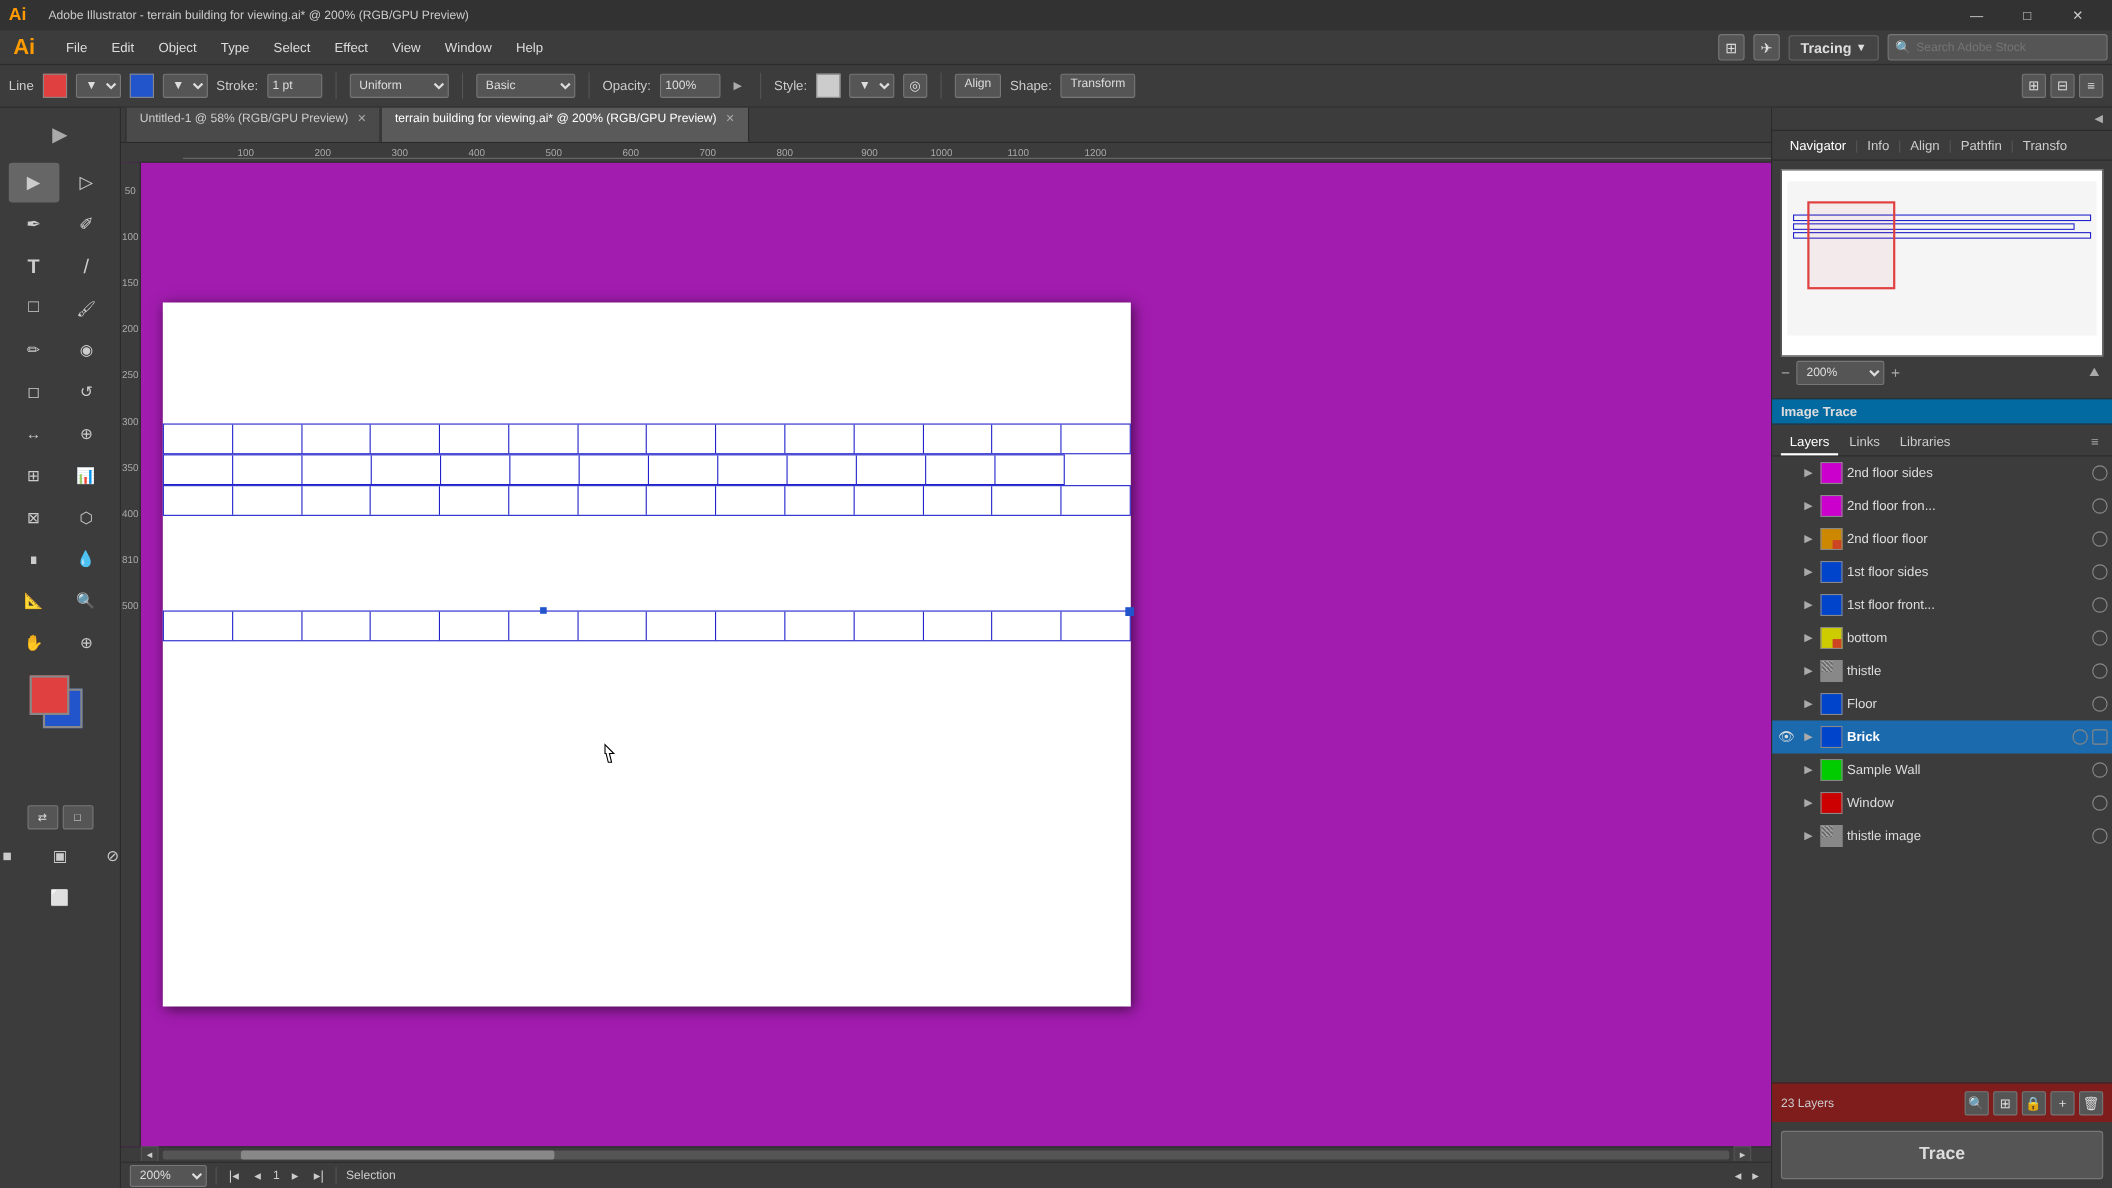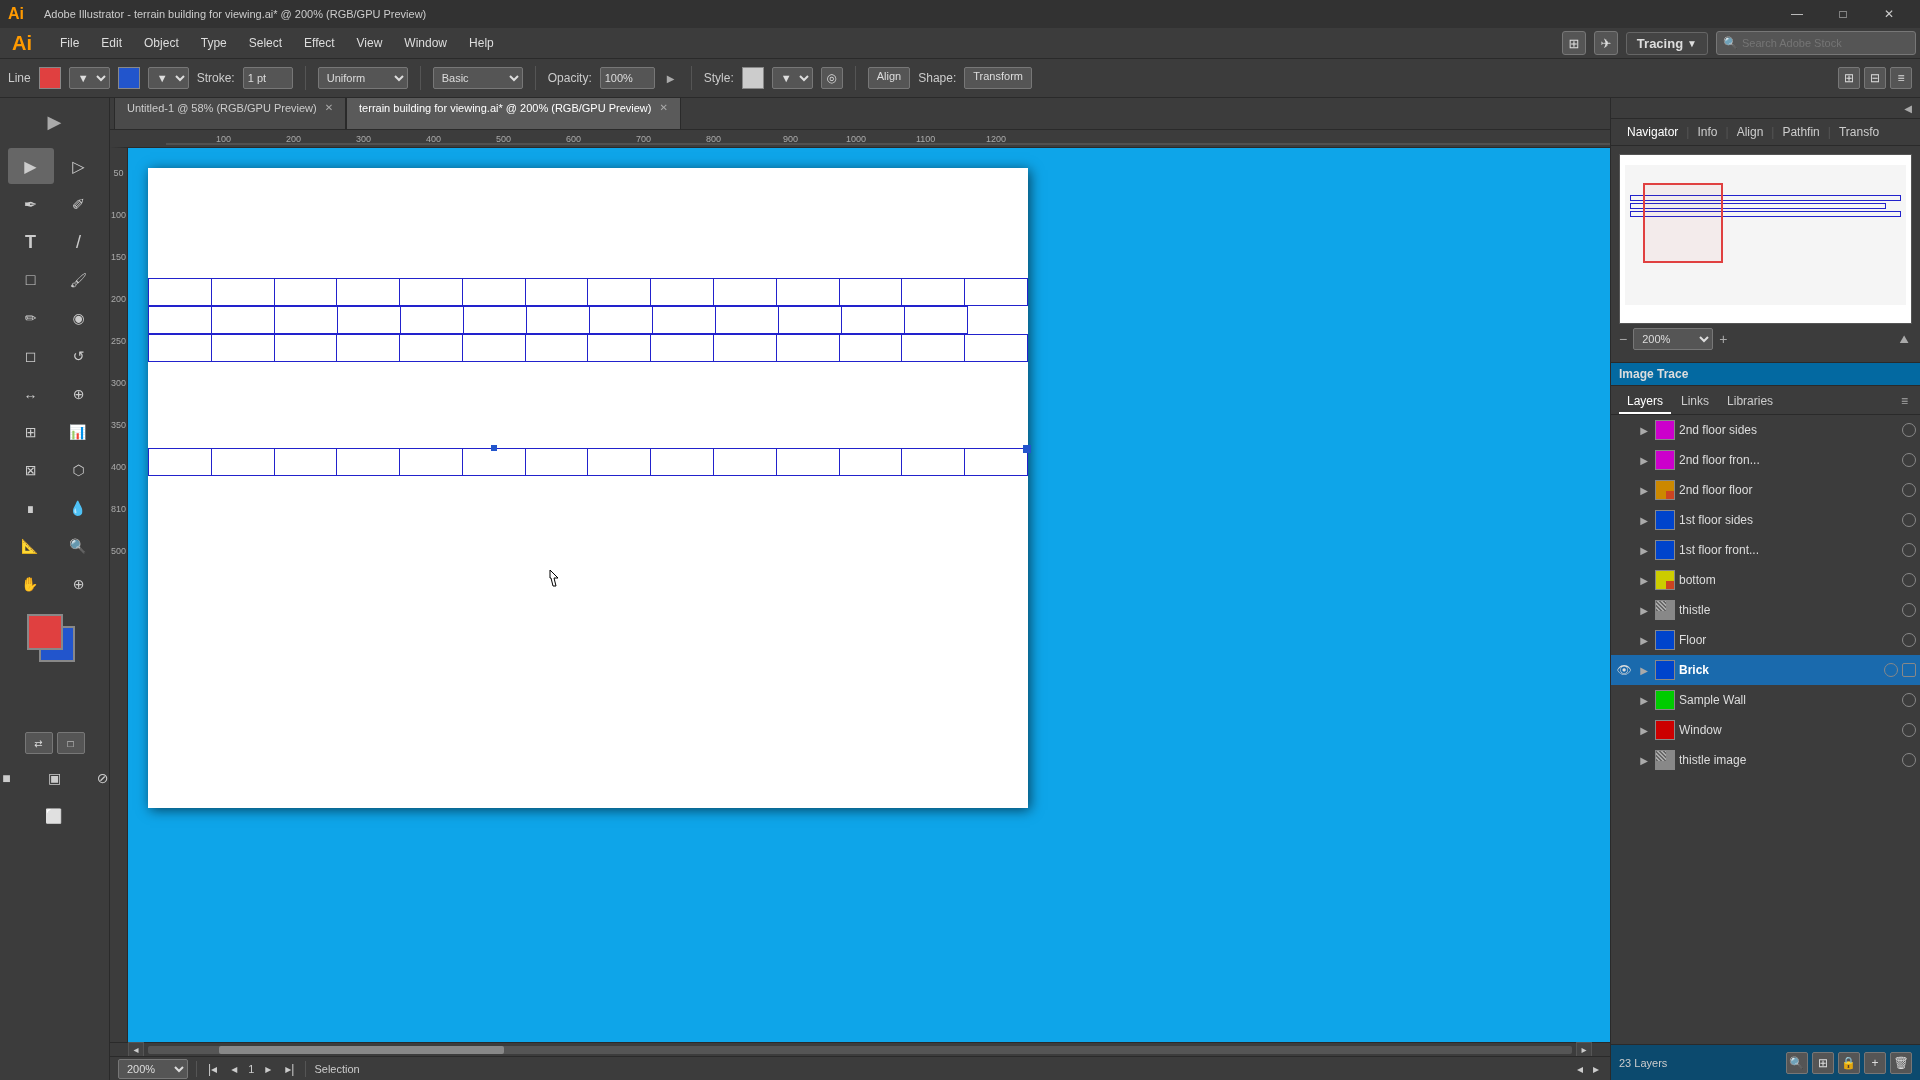--- a/index.html
+++ b/index.html
@@ -75,21 +75,21 @@
     #layers-panel { flex: 1; overflow-y: auto; }
     .layer-item { display: flex; align-items: center; height: 30px; padding: 0 4px; gap: 4px; cursor: pointer; }
     .layer-item.active { background: #1a6aad; }
     .layer-vis { width: 18px; height: 18px; display: flex; align-items: center; justify-content: center; font-size: 12px; color: #ccc; cursor: pointer; flex-shrink: 0; }
     .layer-arrow { width: 14px; height: 14px; display: flex; align-items: center; justify-content: center; font-size: 10px; color: #aaa; cursor: pointer; flex-shrink: 0; }
     .layer-color { width: 20px; height: 20px; border: 1px solid #888; flex-shrink: 0; }
     .layer-name { flex: 1; font-size: 12px; color: #ddd; overflow: hidden; text-overflow: ellipsis; white-space: nowrap; }
     .layer-vis-circle { width: 14px; height: 14px; border-radius: 50%; border: 1px solid #888; display: flex; align-items: center; justify-content: center; flex-shrink: 0; }
     .layer-lock { width: 14px; height: 14px; border-radius: 2px; border: 1.5px solid #888; background: #1a6aad; flex-shrink: 0; }
 
-    #panel-footer { height: 36px; background: #0c4a6e; border-top: 1px solid #2a2a2a; display: flex; align-items: center; padding: 16px 8px; gap: 8px; }
+    #panel-footer { height: 36px; background: #7f1d1d; border-top: 1px solid #2a2a2a; display: flex; align-items: center; padding: 16px 8px; gap: 8px; }
 
     
     #search-bar { background: #555; border: 1px solid #777; border-radius: 3px; display: flex; align-items: center; padding: 2px 6px; gap: 4px; height: 24px; width: 200px; }
     #search-bar input { background: transparent; border: none; color: #ddd; font-size: 11px; outline: none; width: 100%; }
 
     
     #bottom-scroll { height: 16px; background: #3c3c3c; display: flex; align-items: center; border-top: 1px solid #2a2a2a; }
     .scroll-arrow { width: 16px; height: 16px; font-size: 10px; color: #ccc; display: flex; align-items: center; justify-content: center; cursor: pointer; background: #444; border: 1px solid #555; }
     .scroll-bar { flex: 1; height: 8px; background: #555; margin: 0 2px; border-radius: 2px; }
     .scroll-thumb { width: 30%; height: 100%; background: #888; border-radius: 2px; }
@@ -277,21 +277,21 @@
           <span style="position:absolute;left:470px;">700</span>
           <span style="position:absolute;left:540px;">800</span>
           <span style="position:absolute;left:576px;margin-left:41px;">900</span>
           <span style="position:absolute;left:680px;">1000</span>
           <span style="position:absolute;left:750px;">1100</span>
           <span style="position:absolute;left:820px;">1200</span>
         </div>
       </div>
     </div>
 
-    <div id="canvas-container" style="position:relative; overflow:hidden; flex:1; background:#0ea5e9;">
+    <div id="canvas-container" style="position:relative; overflow:hidden; flex:1; background:#a21caf;align-items:center;">
 
       <div id="ruler-v" style="position:absolute;left:0;top:0;width:18px;bottom:0;background:#3c3c3c;border-right:1px solid #2a2a2a;z-index:10;overflow:hidden;">
         <div style="position:absolute;top:20px;left:0;right:0;display:flex;flex-direction:column;font-size:9px;color:#aaa;align-items:center;gap:32px;">
           <span>50</span>
             <span>100</span>
             <span>150</span>
             <span>200</span>
             <span>250</span>
             <span>300</span>
             <span>350</span>
@@ -581,15 +581,18 @@
         <div style="margin-left:auto;display:flex;gap:4px;">
           <div style="width:22px;height:22px;background:#555;border:1px solid #777;display:flex;align-items:center;justify-content:center;font-size:12px;color:#ddd;cursor:pointer;border-radius:2px;">🔍</div>
           <div style="width:22px;height:22px;background:#555;border:1px solid #777;display:flex;align-items:center;justify-content:center;font-size:12px;color:#ddd;cursor:pointer;border-radius:2px;">⊞</div>
           <div style="width:22px;height:22px;background:#555;border:1px solid #777;display:flex;align-items:center;justify-content:center;font-size:12px;color:#ddd;cursor:pointer;border-radius:2px;">🔒</div>
           <div style="width:22px;height:22px;background:#555;border:1px solid #777;display:flex;align-items:center;justify-content:center;font-size:12px;color:#ddd;cursor:pointer;border-radius:2px;">+</div>
           <div style="width:22px;height:22px;background:#555;border:1px solid #777;display:flex;align-items:center;justify-content:center;font-size:12px;color:#ddd;cursor:pointer;border-radius:2px;">🗑</div>
         </div>
       </div>
     </div>
 
+    <div style="padding:8px;">
+      <div style="width:100%;height:44px;background:#555;border:1px solid #777;border-radius:3px;display:flex;align-items:center;justify-content:center;font-size:16px;font-weight:600;color:#ddd;cursor:pointer;">Trace</div>
+    </div>
 
   </div>
 </div>
 
 </body></html>

